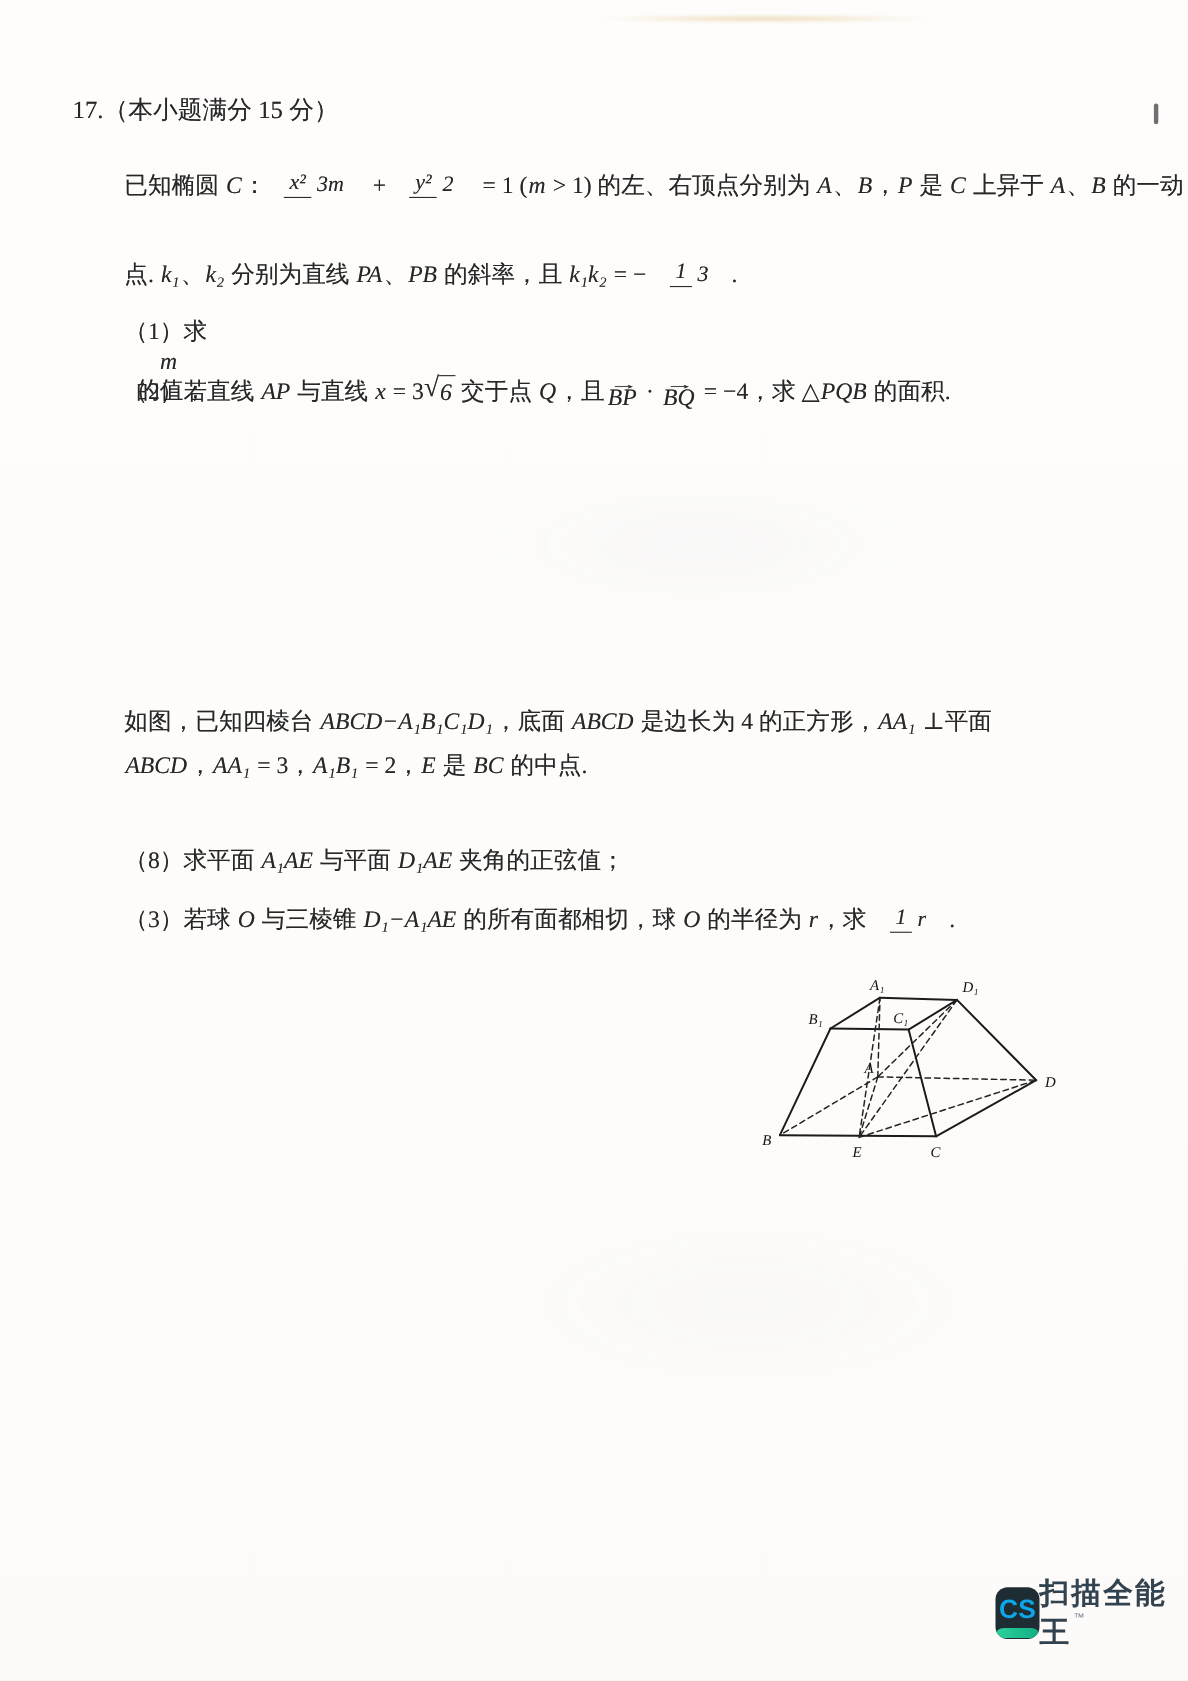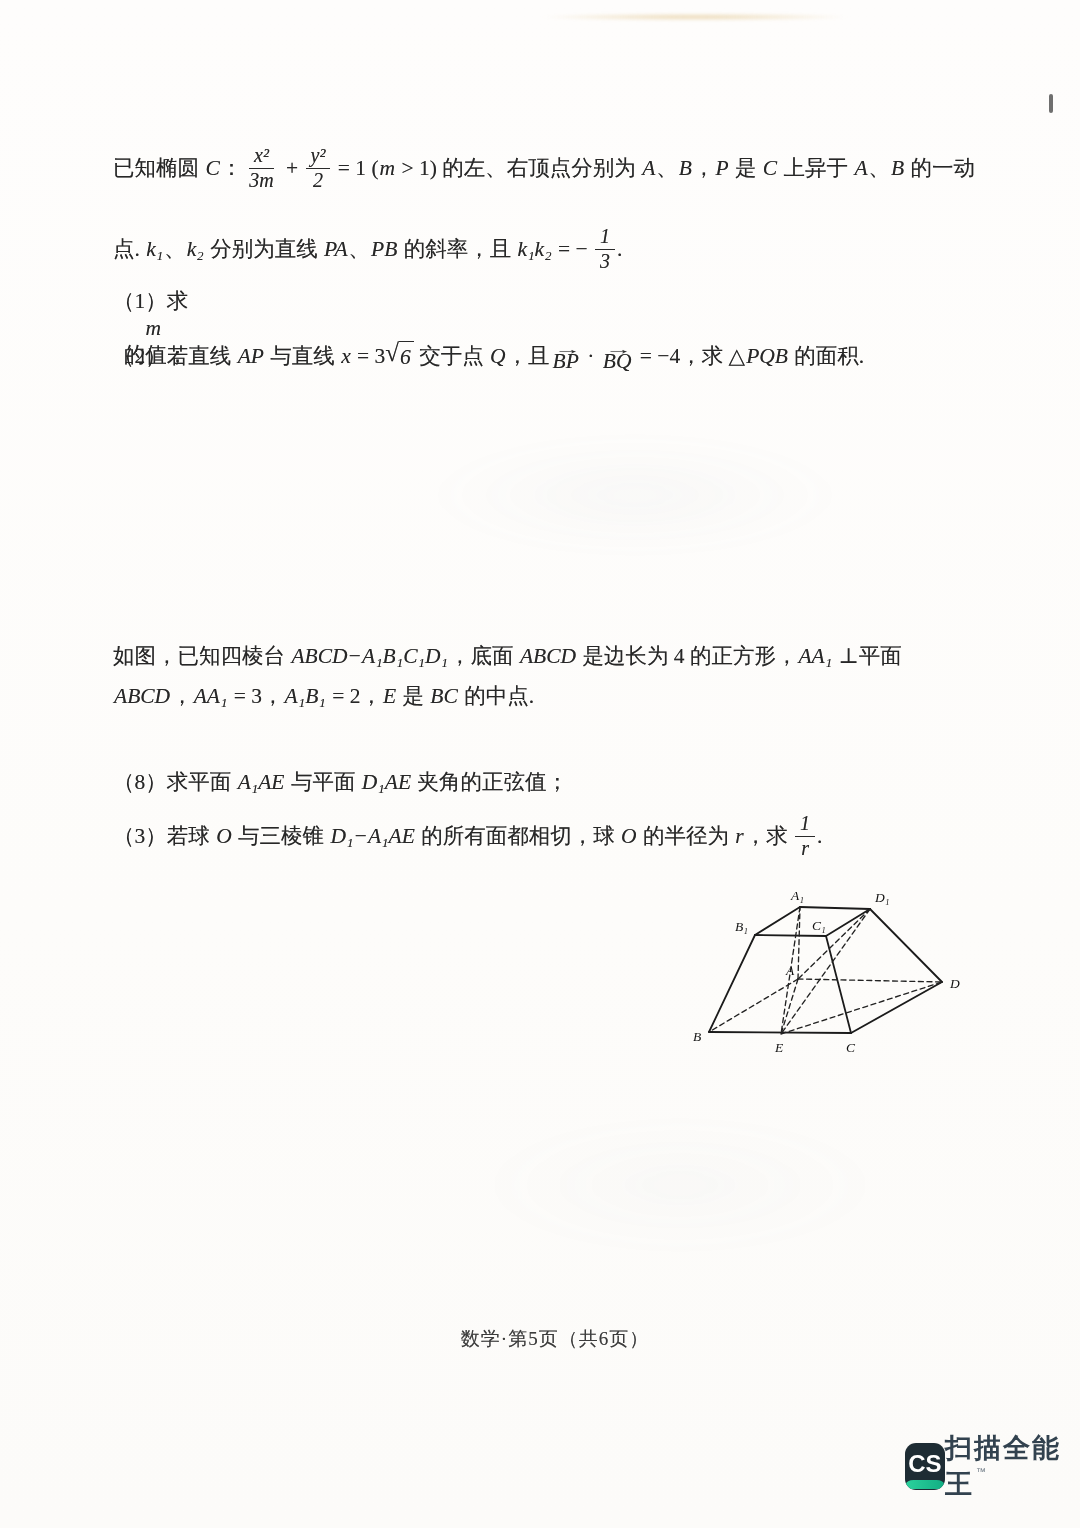--- a/index.html
+++ b/index.html
@@ -16,21 +16,21 @@
     position:absolute;
     display:flex;align-items:center;
     font-size:21.5px;line-height:1.25;
     white-space:pre;
     color:#272727;
     text-shadow:0 0 .5px rgba(60,60,60,.55);
   }
   .hdr{font-size:22.5px;}
   .tk-t{font-style:normal;}
   .tk-i{font-style:italic;padding:0 1px;}
-  .frac{display:inline-flex;flex-direction:column;align-items:center;margin:2px 2px;font-style:italic;font-size:20px;line-height:1.08;justify-content:flex-end;}
+  .frac{display:inline-flex;flex-direction:row;align-items:center;margin:2px 16px;font-style:italic;font-size:20px;line-height:1.08;justify-content:flex-end;}
   .frac .num{padding:0 5px 1px;border-bottom:1.5px solid #2a2a2a;}
   .frac .den{padding:1px 5px 0;}
   .vec{display:inline-flex;flex-direction:column;align-items:center;font-style:italic;line-height:.8;margin:0 3px;}
   .vec .arr{font-size:13px;font-style:normal;transform:scaleX(2.1) translateY(3px);letter-spacing:-1px;}
   .sqrt{display:inline-flex;align-items:flex-start;font-style:italic;}
   .sqrt .sign{font-style:normal;font-size:25px;line-height:1;transform:translateY(-1px);}
   .sqrt .rad{border-top:1.6px solid #2a2a2a;padding:2px 3px 0 1px;}
   svg.figure{position:absolute;left:690px;top:884px;}
   .edge-solid{stroke:#1b1b1b;stroke-width:1.8;fill:none;stroke-linecap:round;}
   .edge-dashed{stroke:#222;stroke-width:1.35;fill:none;stroke-dasharray:5 3.6;stroke-linecap:round;}
@@ -49,21 +49,21 @@
   .ghost{position:absolute;filter:blur(7px);opacity:.55;pointer-events:none;}
   .ghost.g1{left:420px;top:430px;width:430px;height:130px;
     background:radial-gradient(closest-side,rgba(125,138,150,.07),rgba(125,138,150,0));}
   .ghost.g2{left:470px;top:1110px;width:420px;height:150px;
     background:radial-gradient(closest-side,rgba(125,138,150,.05),rgba(125,138,150,0));}
   .scan-logo{position:absolute;left:905px;top:1430px;display:flex;align-items:center;}
   .logo-badge{
     position:relative;width:47px;height:47px;border-radius:11px;
     background:#1e2c34;display:flex;align-items:center;justify-content:center;
     font-family:"Liberation Sans","DejaVu Sans",sans-serif;
-    font-weight:bold;font-size:24px;color:#ffffff;overflow:hidden;
+    font-weight:bold;font-size:24px;color:#0ea5e9;overflow:hidden;
   }
   .logo-badge .cs-text{position:relative;z-index:2;transform:translateY(-2px);}
   .logo-green{
     position:absolute;left:1px;right:1px;bottom:1px;height:9px;z-index:1;
     background:linear-gradient(90deg,#2bd19c,#12ae83);
     border-radius:40% 40% 10px 10px / 90% 90% 10px 10px;
   }
   .logo-name{
     font-family:"Liberation Sans","DejaVu Sans",sans-serif;
     font-weight:bold;font-size:27px;color:#32424f;letter-spacing:2px;
@@ -73,20 +73,21 @@
 </head>
 <body>
 
 <div class="page">
 
   <div class="top-streak"></div>
   <div class="edge-tick"></div>
   <div class="ghost g1"></div>
   <div class="ghost g2"></div>
 
+  <div class="line hdr" style="left:66px;top:86px;">17.（本小题满分 15 分）</div>
   <div class="line" style="left:113px;top:132px;height:72px;"><span class="tk-t">已知椭圆 </span><span class="tk-i">C</span><span class="tk-t">：</span><span class="frac"><span class="num">x²</span><span class="den">3m</span></span><span class="tk-t"> + </span><span class="frac"><span class="num">y²</span><span class="den">2</span></span><span class="tk-t"> = 1 (</span><span class="tk-i">m</span><span class="tk-t"> &gt; 1) 的左、右顶点分别为 </span><span class="tk-i">A</span><span class="tk-t">、</span><span class="tk-i">B</span><span class="tk-t">，</span><span class="tk-i">P</span><span class="tk-t"> 是 </span><span class="tk-i">C</span><span class="tk-t"> 上异于 </span><span class="tk-i">A</span><span class="tk-t">、</span><span class="tk-i">B</span><span class="tk-t"> 的一动</span></div>
   <div class="line" style="left:113px;top:216px;height:66px;"><span class="tk-t">点. </span><span class="tk-i">k₁</span><span class="tk-t">、</span><span class="tk-i">k₂</span><span class="tk-t"> 分别为直线 </span><span class="tk-i">PA</span><span class="tk-t">、</span><span class="tk-i">PB</span><span class="tk-t"> 的斜率，且 </span><span class="tk-i">k₁k₂</span><span class="tk-t"> = − </span><span class="frac"><span class="num">1</span><span class="den">3</span></span><span class="tk-t">.</span></div>
   <div class="line" style="left:113px;top:288px;height:36px;flex-direction:column;"><span class="tk-t">（1）求 </span><span class="tk-i">m</span><span class="tk-t"> 的值；</span></div>
   <div class="line" style="left:113px;top:330px;height:52px;"><span class="tk-t">（2）若直线 </span><span class="tk-i">AP</span><span class="tk-t"> 与直线 </span><span class="tk-i">x</span><span class="tk-t"> = 3</span><span class="sqrt"><span class="sign">√</span><span class="rad">6</span></span><span class="tk-t"> 交于点 </span><span class="tk-i">Q</span><span class="tk-t">，且</span><span class="vec"><span class="arr">→</span><span>BP</span></span><span class="tk-t"> · </span><span class="vec"><span class="arr">→</span><span>BQ</span></span><span class="tk-t"> = −4，求 △</span><span class="tk-i">PQB</span><span class="tk-t"> 的面积.</span></div>
 
   <div class="line" style="left:113px;top:634px;height:36px;align-items:flex-end;"><span class="tk-t">如图，已知四棱台 </span><span class="tk-i">ABCD−A₁B₁C₁D₁</span><span class="tk-t">，底面 </span><span class="tk-i">ABCD</span><span class="tk-t"> 是边长为 4 的正方形，</span><span class="tk-i">AA₁</span><span class="tk-t"> ⊥平面</span></div>
   <div class="line" style="left:113px;top:678px;height:36px;"><span class="tk-i">ABCD</span><span class="tk-t">，</span><span class="tk-i">AA₁</span><span class="tk-t"> = 3，</span><span class="tk-i">A₁B₁</span><span class="tk-t"> = 2，</span><span class="tk-i">E</span><span class="tk-t"> 是 </span><span class="tk-i">BC</span><span class="tk-t"> 的中点.</span></div>
   <div class="line" style="left:113px;top:764px;height:36px;"><span class="tk-t">（8）求平面 </span><span class="tk-i">A₁AE</span><span class="tk-t"> 与平面 </span><span class="tk-i">D₁AE</span><span class="tk-t"> 夹角的正弦值；</span></div>
   <div class="line" style="left:113px;top:806px;height:60px;"><span class="tk-t">（3）若球 </span><span class="tk-i">O</span><span class="tk-t"> 与三棱锥 </span><span class="tk-i">D₁−A₁AE</span><span class="tk-t"> 的所有面都相切，球 </span><span class="tk-i">O</span><span class="tk-t"> 的半径为 </span><span class="tk-i">r</span><span class="tk-t">，求 </span><span class="frac"><span class="num">1</span><span class="den">r</span></span><span class="tk-t">.</span></div>
 
@@ -112,21 +113,20 @@
       <text x="185" y="18" class="vlabel">D₁</text>
       <text x="45" y="47" class="vlabel">B₁</text>
       <text x="122" y="46" class="vlabel">C₁</text>
       <text x="96" y="91" class="vlabel">A</text>
       <text x="260" y="104" class="vlabel">D</text>
       <text x="3" y="157" class="vlabel">B</text>
       <text x="85" y="168" class="vlabel">E</text>
       <text x="156" y="168" class="vlabel">C</text>
     </svg>
 
-  <div class="footer">数学·第5页（共6页）</div>
 
   <div class="scan-logo">
     <div class="logo-badge">
       <span class="cs-text">CS</span>
       <span class="logo-green"></span>
     </div>
     <div class="logo-name"><span>扫描全能王</span><span class="logo-tm">™</span></div>
   </div>
 
 </div>

